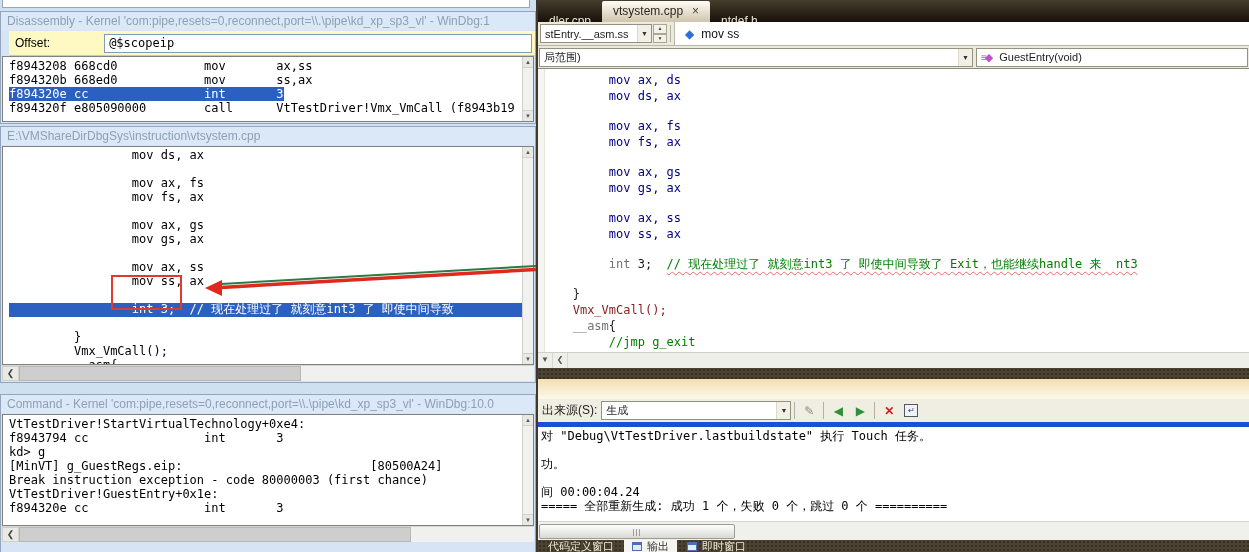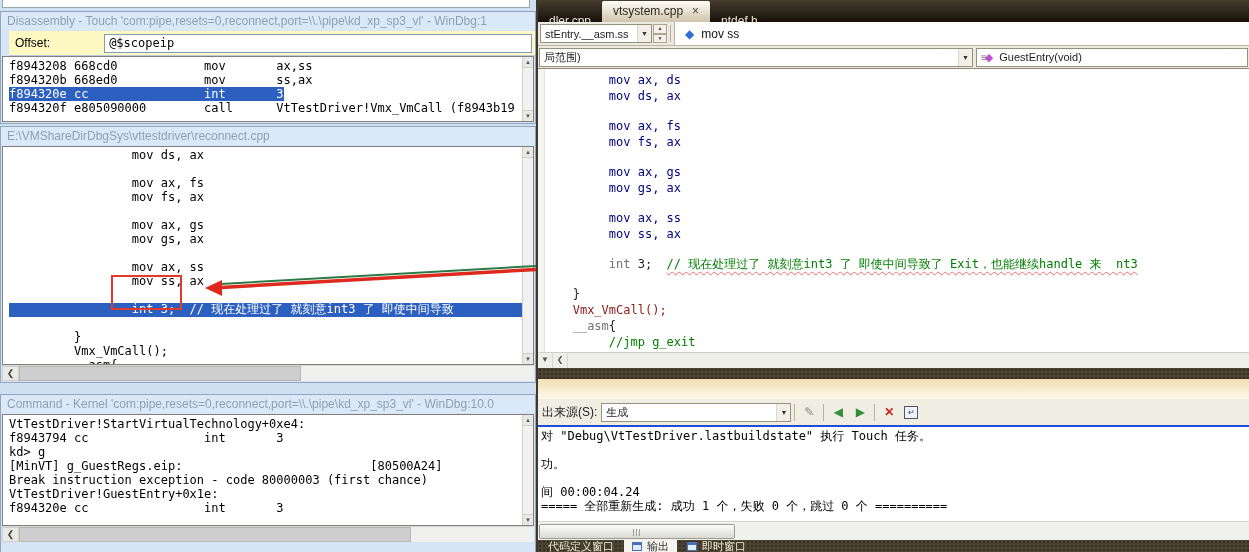--- a/index.html
+++ b/index.html
@@ -98,21 +98,21 @@
               border-top:1px solid #cfcfc8; display:flex; align-items:stretch; }
   .ebtn { width:15px; background:#efefe9; color:#555; font-size:8px; line-height:14px; text-align:center;
           border-right:1px solid #d8d8d2; }
 
   .dotsep { position:absolute; top:368px; left:0; right:0; height:11px; background:#4c4233;
             background-image:radial-gradient(#37301f 1px, transparent 1px); background-size:4px 4px; }
   .tanstrip { position:absolute; top:379px; left:0; right:0; height:20px;
               background:linear-gradient(#f2dfb2,#fdf8ea); }
 
   .outbar { position:absolute; top:399px; left:0; right:0; height:28px; background:#f0eee2;
-            border-bottom:2px solid #1d4ed8; display:flex; align-items:center; padding-left:4px;
+            border-bottom:5px solid #1d4ed8; display:flex; align-items:center; padding-left:4px;
             font-size:12px; color:#1d1d1d; }
   .outbar .lbl { margin-right:4px; white-space:nowrap; }
   .outcbo { width:190px; }
   .icon { width:20px; height:20px; display:flex; align-items:center; justify-content:center;
           font-size:12px; margin:0 1px; }
   .ic-doc { color:#8a8878; }
   .ic-green { color:#2f8f3a; }
   .ic-red { color:#cc2222; font-weight:bold; }
   .ic-wrap { width:14px; height:13px; border:1px solid #556; background:#eef2fb; font-size:8px;
              line-height:11px; text-align:center; color:#345; }
@@ -135,36 +135,36 @@
   .wicon { width:10px; height:9px; background:#dfeafc; border:1px solid #4a6fb8; border-top-width:3px; }
 </style>
 </head>
 <body>
 
 <div class="screen">
 
   <div class="frag-top"></div>
 
   <div class="win win-disasm">
-    <div class="wtitle">Disassembly - Touch 'com:pipe,resets=0,reconnect,port=\\.\pipe\kd_xp_sp3_vl' - WinDbg:1</div>
+    <div class="wtitle">Disassembly - Kernel 'com:pipe,resets=0,reconnect,port=\\.\pipe\kd_xp_sp3_vl' - WinDbg:1</div>
     <div class="offsetrow">
       <label>Offset:</label>
       <input value="@$scopeip" style="">
     </div>
     <div class="dcontent">
       <pre class="codepre"><div class="cl"><span>f8943208 668cd0            mov       ax,ss</span></div><div class="cl"><span>f894320b 668ed0            mov       ss,ax</span></div><div class="cl"><span class="hl">f894320e cc                int       3</span></div><div class="cl"><span>f894320f e805090000        call      VtTestDriver!Vmx_VmCall (f8943b19</span></div></pre>
       <div class="vscroll">
         <div class="arr">▲</div>
         <div class="arr b">▼</div>
       </div>
     </div>
   </div>
 
   <div class="win win-source">
-    <div class="wtitle">E:\VMShareDirDbgSys\vttestdriver\reconnect.cpp</div>
+    <div class="wtitle">E:\VMShareDirDbgSys\instruction\vtsystem.cpp</div>
     <div class="scontent">
       <pre class="codepre"><div class="cl"><span>                 mov ds, ax</span></div><div class="cl"><span></span></div><div class="cl"><span>                 mov ax, fs</span></div><div class="cl"><span>                 mov fs, ax</span></div><div class="cl"><span></span></div><div class="cl"><span>                 mov ax, gs</span></div><div class="cl"><span>                 mov gs, ax</span></div><div class="cl"><span></span></div><div class="cl"><span>                 mov ax, ss</span></div><div class="cl"><span>                 mov ss, ax</span></div><div class="cl"><span></span></div><div class="cl rowhl"><span>                 int 3;  // 现在处理过了 就刻意int3 了 即使中间导致</span></div><div class="cl"><span></span></div><div class="cl"><span>         }</span></div><div class="cl"><span>         Vmx_VmCall();</span></div><div class="cl"><span>         __asm{</span></div></pre>
       <div class="vscroll">
         <div class="arr">▲</div>
         <div class="arr b">▼</div>
       </div>
     </div>
     <div class="hscroll">
       <div class="hbtn">❮</div>
       <div class="hthumb" style="width:282px"></div>

